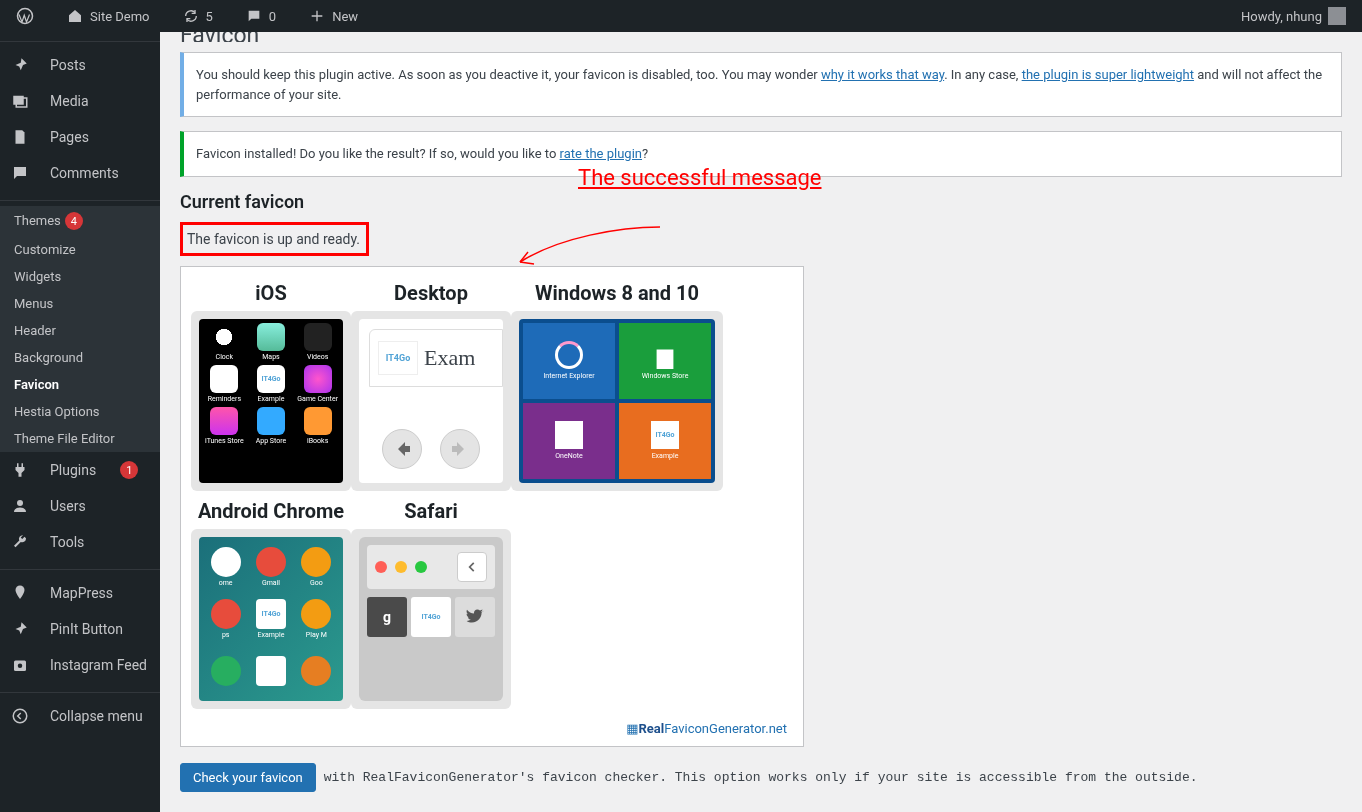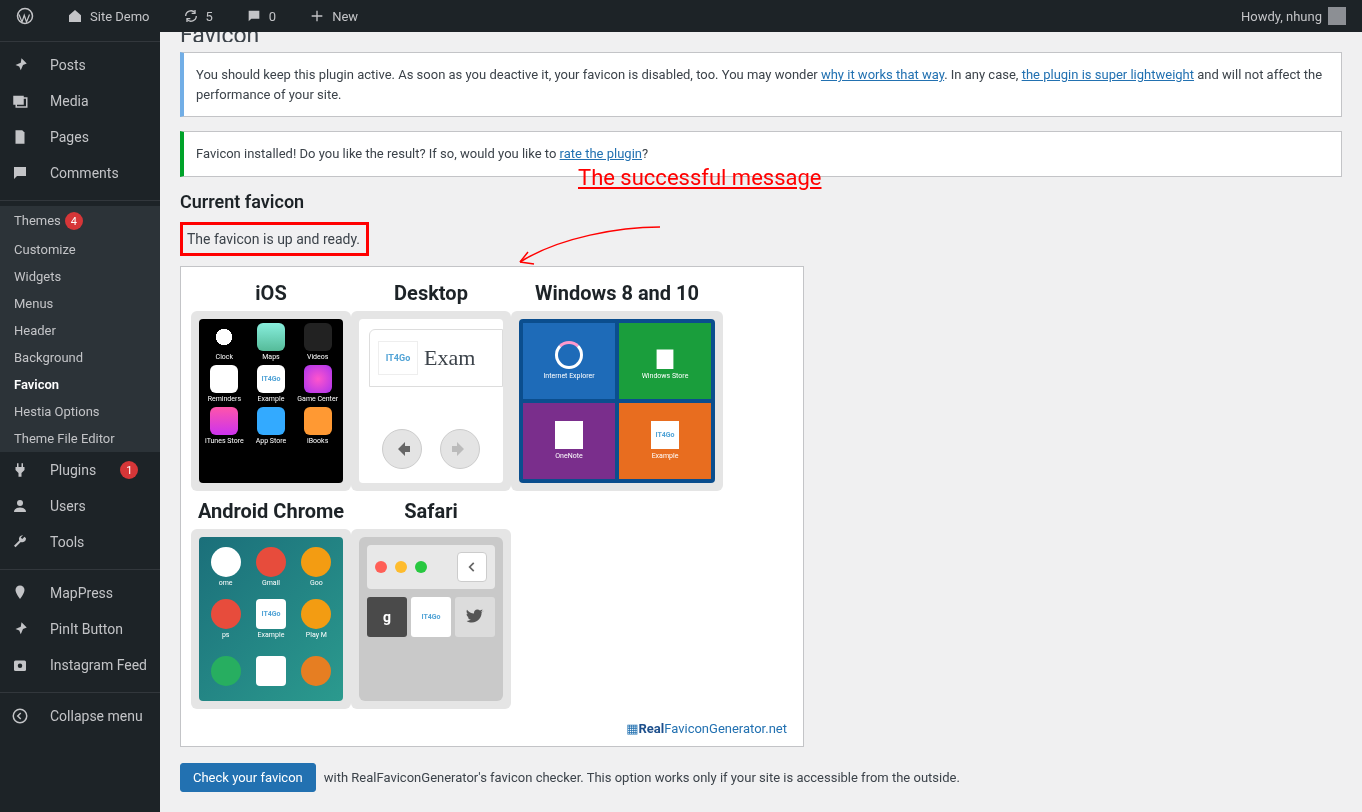--- a/index.html
+++ b/index.html
@@ -78,21 +78,21 @@
 .saf-back { width: 30px; height: 30px; background: #fff; border-radius: 4px; display: flex; align-items: center; justify-content: center; margin-left: auto; border: 1px solid #ccc; }
 .saf-tabs { display: flex; gap: 4px; }
 .saf-tab { flex: 1; height: 40px; background: #dcdcdc; border-radius: 3px; display: flex; align-items: center; justify-content: center; }
 
 .rfg-link { text-align: right; padding: 4px 6px 6px; font-size: 13px; }
 .rfg-link a { color: #2271b1; text-decoration: none; }
 .rfg-link .rfg-bold { font-weight: 700; color: #1d4f8c; }
 
 .check-row { margin-top: 16px; display: flex; align-items: center; gap: 8px; }
 .button-primary { background: #2271b1; color: #fff; border: 1px solid #2271b1; border-radius: 3px; padding: 6px 12px; font-size: 13px; cursor: pointer; }
-.check-text { font-size: 13px; color: #3c434a; }
+.check-text { font-size: 13px; color: #3c434a; font-family: Liberation Mono, monospace; }
 </style>
 </head>
 <body>
 
 <div class="adminbar">
   <div class="adminbar-left">
     <div class="adminbar-item">
         <span class="abicon">
           <svg width="18" height="18" viewBox="0 0 24 24" fill="currentColor">
             <circle cx="12" cy="12" r="10" fill="none" stroke="currentColor" stroke-width="2"></circle>

